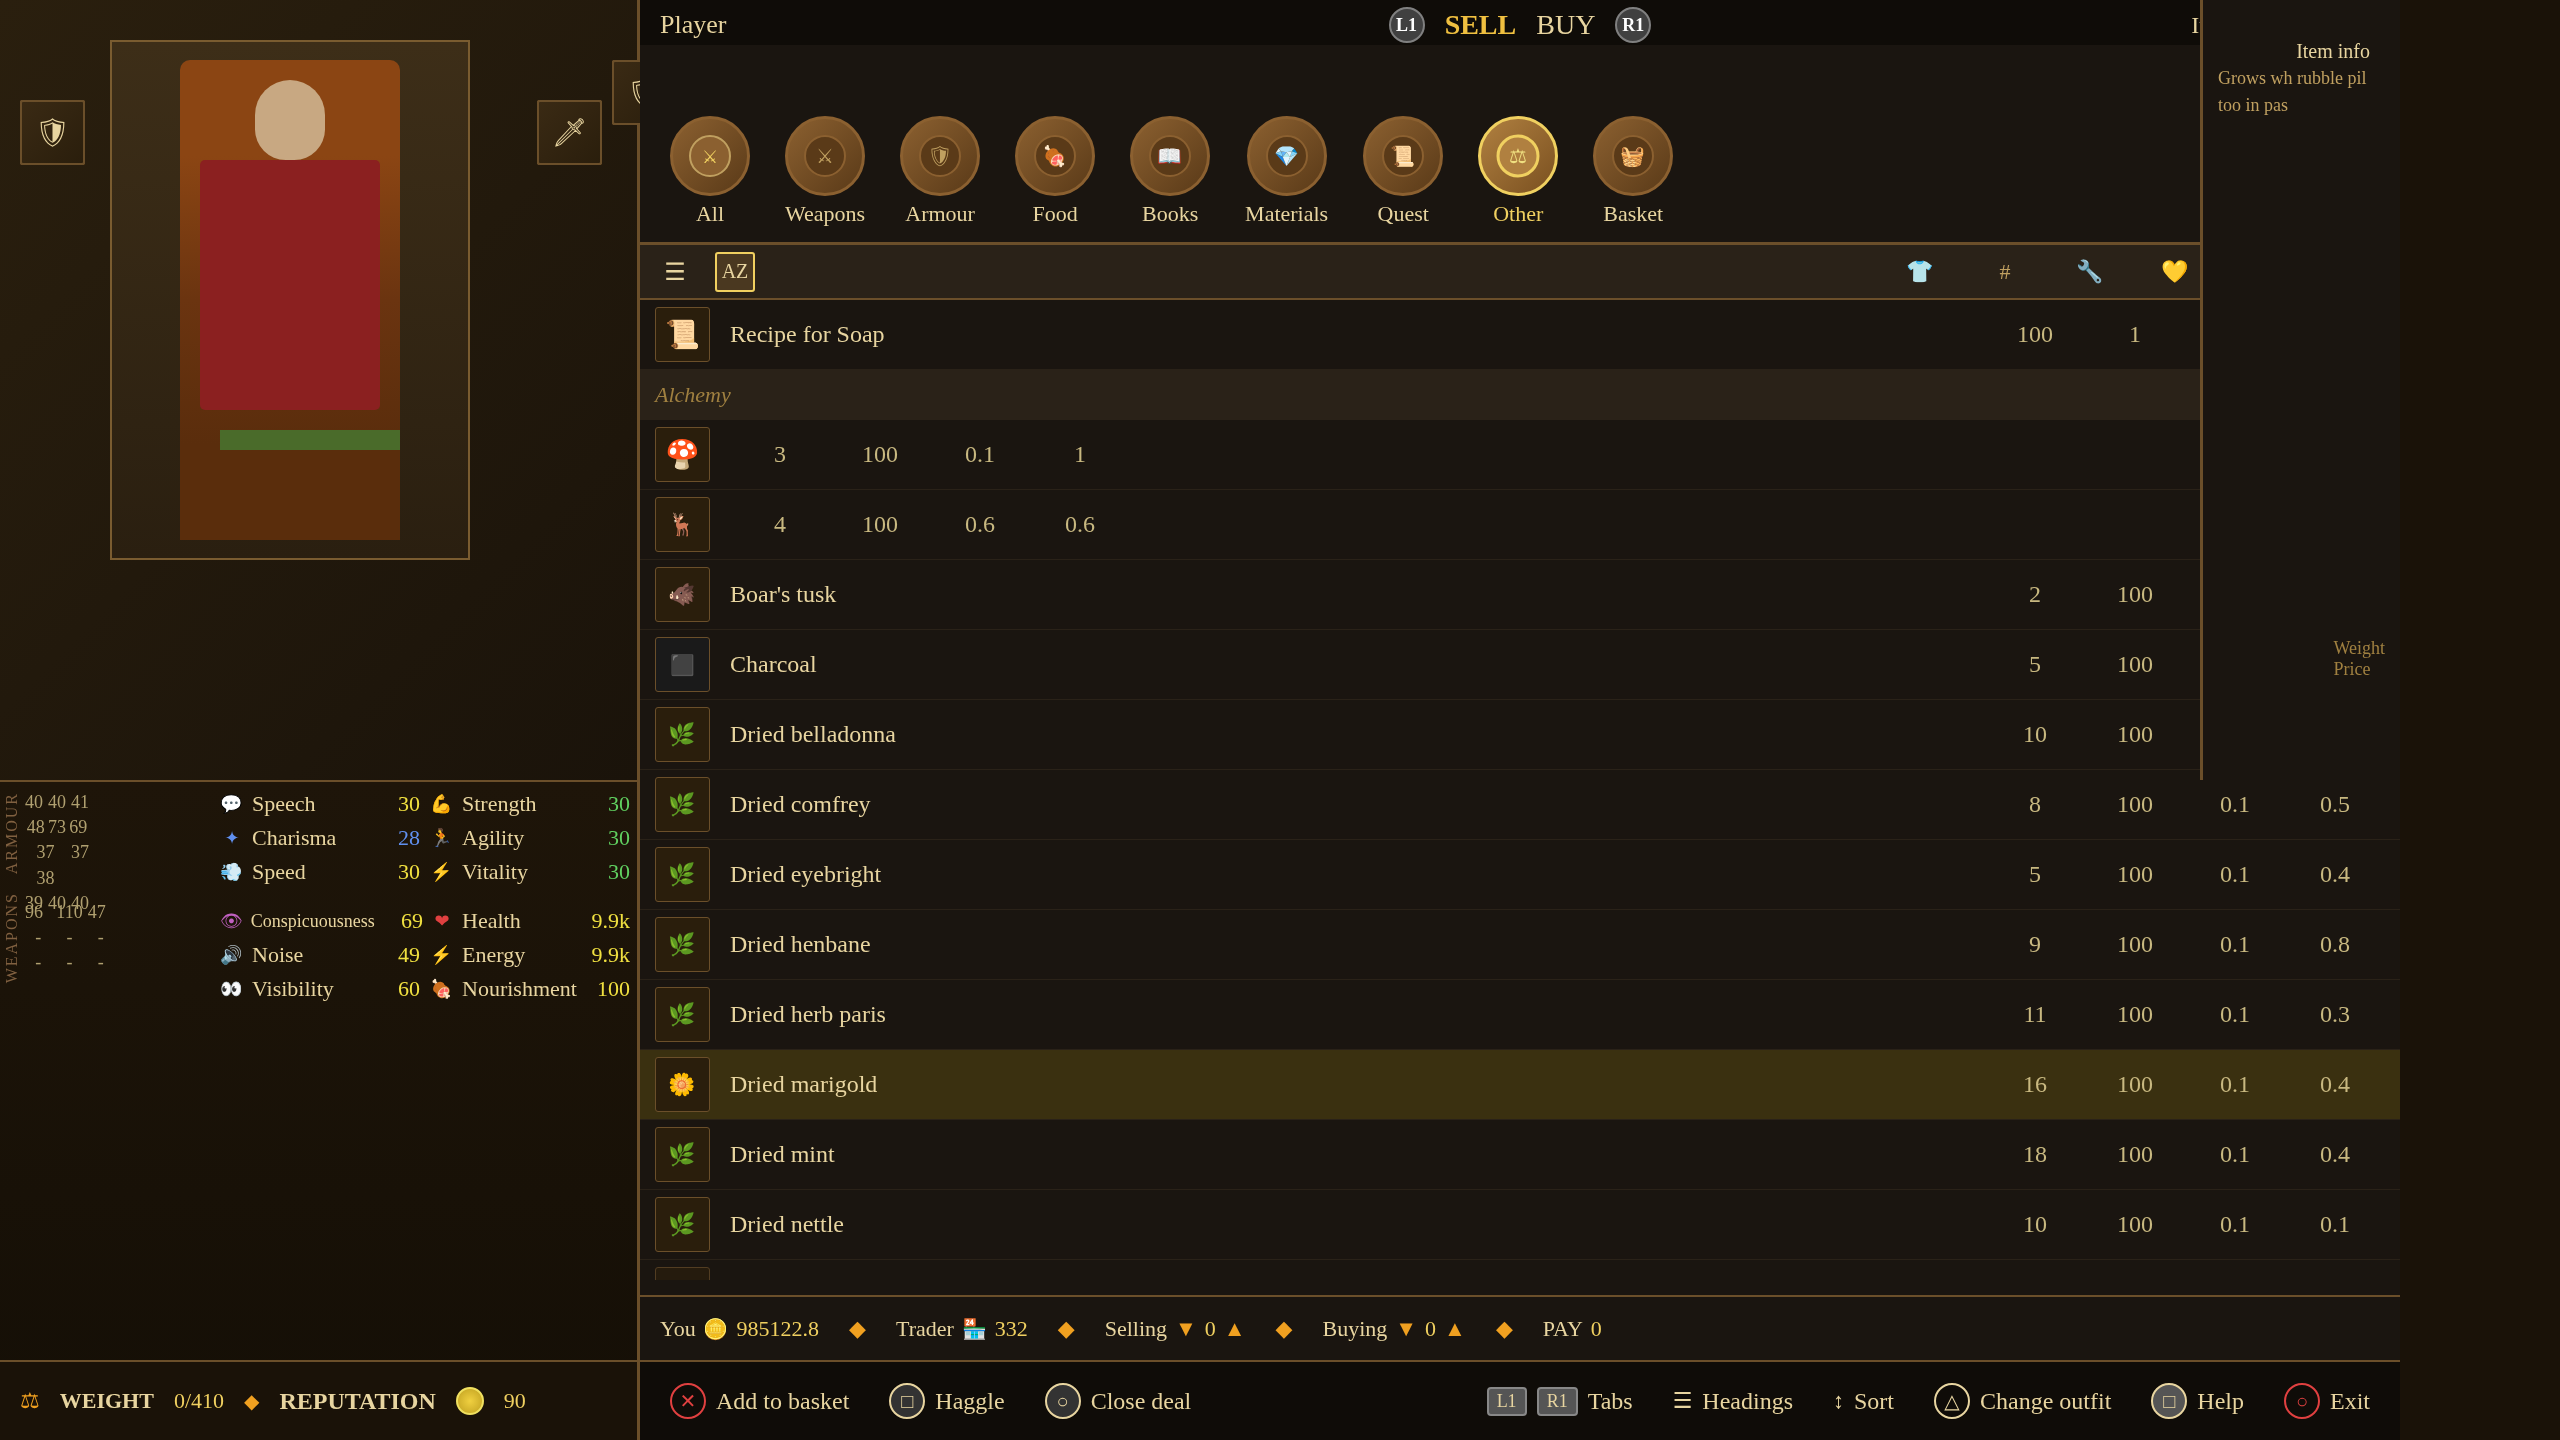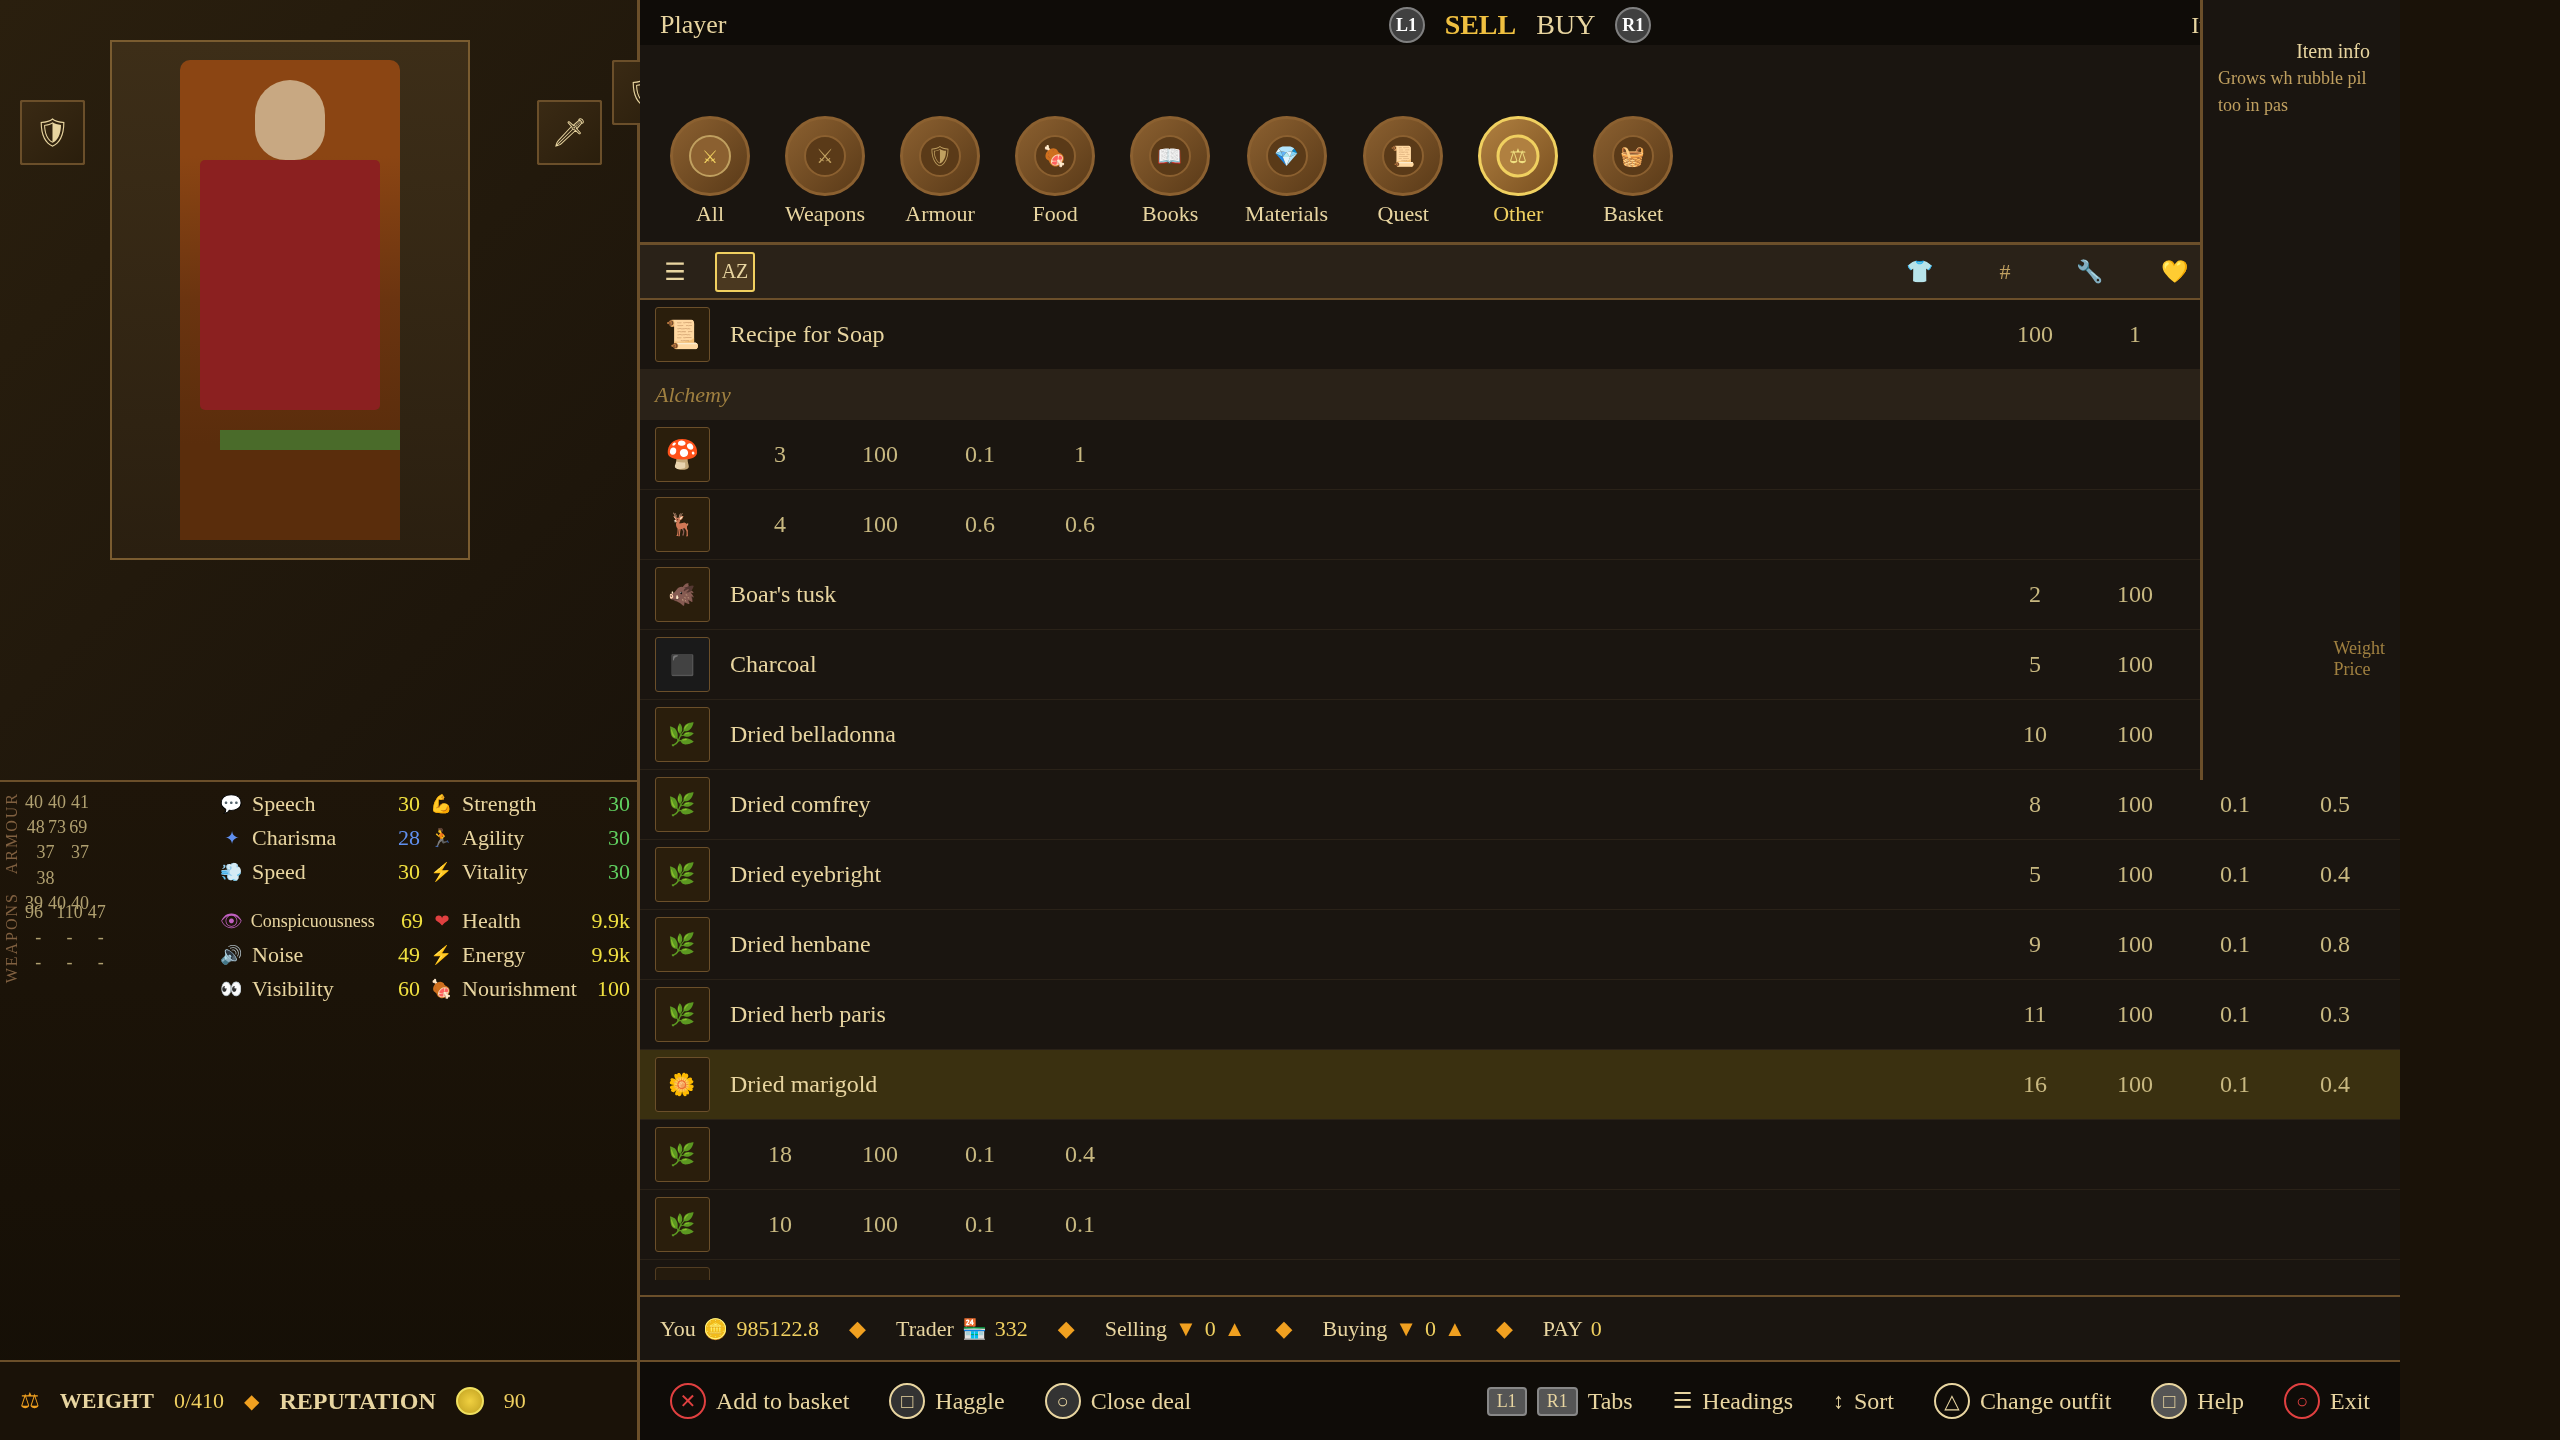--- a/index.html
+++ b/index.html
@@ -856,28 +856,30 @@
       <div class="item-icon" style="font-size:22px;">🌼</div>
       <span class="item-name">Dried marigold</span>
       <span class="item-qty">16</span>
       <span class="item-cond">100</span>
       <span class="item-weight">0.1</span>
       <span class="item-price">0.4</span>
     </div>
 
     <div class="item-row">
       <div class="item-icon" style="font-size:22px;">🌿</div>
+      <span class="item-name">Dried mint</span>
       <span class="item-qty">18</span>
       <span class="item-cond">100</span>
       <span class="item-weight">0.1</span>
       <span class="item-price">0.4</span>
     </div>
 
     <div class="item-row">
       <div class="item-icon" style="font-size:22px;">🌿</div>
+      <span class="item-name">Dried nettle</span>
       <span class="item-qty">10</span>
       <span class="item-cond">100</span>
       <span class="item-weight">0.1</span>
       <span class="item-price">0.1</span>
     </div>
 
     <div class="item-row" style="opacity:0.7;">
       <div class="item-icon" style="font-size:22px;">🌿</div>
 
     </div>

